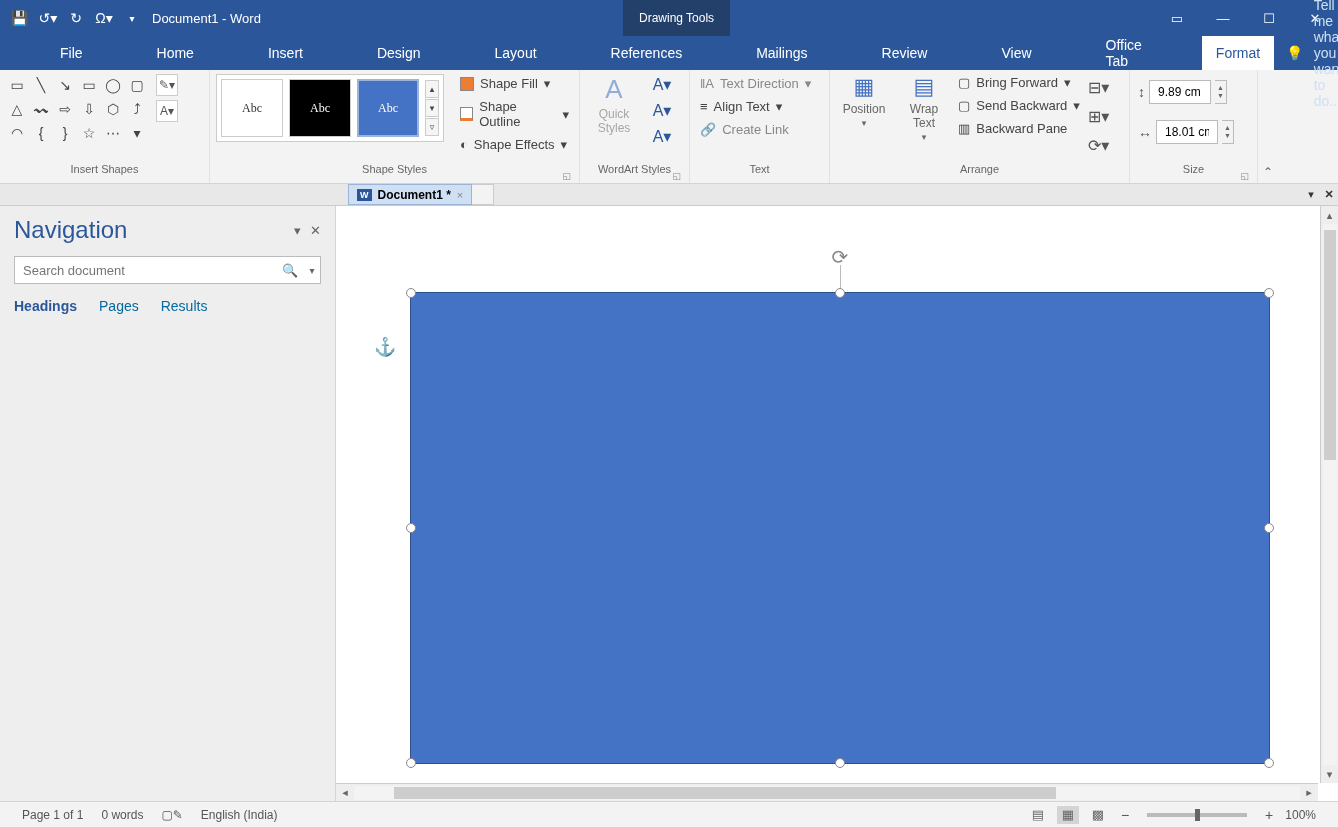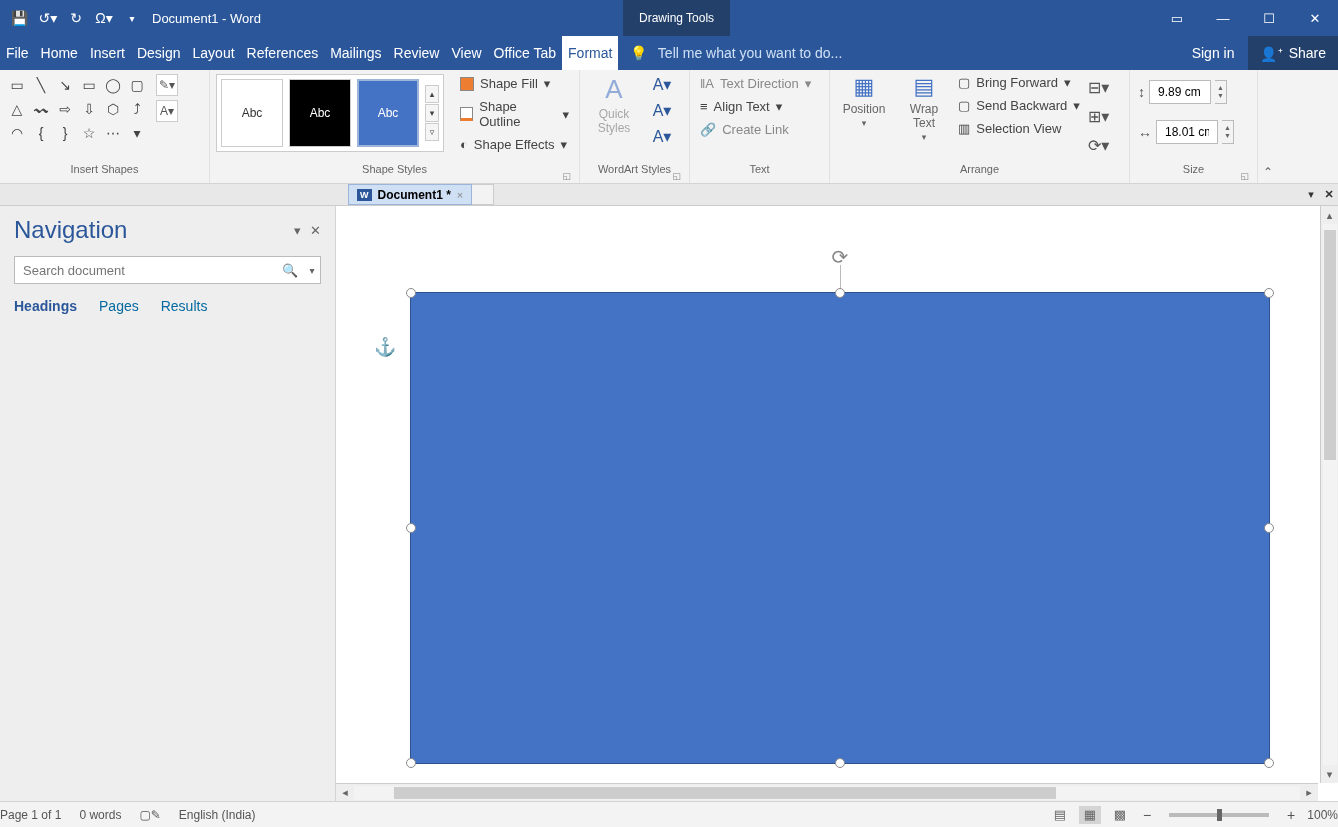--- a/index.html
+++ b/index.html
@@ -5,38 +5,38 @@
 * { margin: 0; padding: 0; box-sizing: border-box; font-family: "Segoe UI", Tahoma, sans-serif; }
 html, body { width: 1338px; height: 827px; overflow: hidden; background: #fff; }
 .titlebar { height: 36px; background: #2b579a; display: flex; align-items: center; color: #fff; font-size: 12px; }
 .qat { display: flex; align-items: center; gap: 8px; padding: 0 10px; }
 .qat span { width: 20px; height: 20px; display: inline-flex; align-items: center; justify-content: center; cursor: pointer; font-size: 14px; }
 .title-center { flex: 1; text-align: left; font-size: 13px; }
 .contextual-tab { background: #23406a; padding: 0 16px; height: 36px; display: flex; align-items: center; font-size: 12px; }
 .win-controls { display: flex; gap: 0; }
 .win-controls span { width: 46px; height: 36px; display: inline-flex; align-items: center; justify-content: center; cursor: pointer; font-size: 13px; }
 .tabstrip { height: 34px; background: #2b579a; display: flex; align-items: stretch; color: #fff; font-size: 14px; }
-.tabstrip .tab { padding: 0 6px; display: flex; align-items: center; cursor: pointer; }
+.tabstrip .tab { padding: 0 14px; display: flex; align-items: center; cursor: pointer; margin-left: 46px; }
 .tabstrip .tab.file { background: #2b579a; }
 .tabstrip .tab.active { background: #fff; color: #2b579a; }
 .tellme { flex: 1; display: flex; align-items: center; padding: 0 12px; color: #cfe0f5; gap: 10px; }
 .tellme-input { color: #cfe0f5; font-size: 14px; }
 .signin { padding: 0 14px; display: flex; align-items: center; cursor: pointer; font-size: 14px;}
 .share { background: #23406a; padding: 0 12px; display: flex; align-items: center; gap: 6px; cursor: pointer; font-size: 14px;}
 .ribbon { height: 114px; background: #f3f3f3; border-bottom: 1px solid #d4d4d4; display: flex; font-size: 12px; color: #444; }
 .group { border-right: 1px solid #e1e1e1; display: flex; flex-direction: column; padding: 4px 6px 0 6px; }
 .group-body { flex: 1; display: flex; align-items: flex-start; gap: 4px; }
 .group-label { height: 20px; text-align: center; font-size: 11px; color: #666; position: relative; }
 .group-label .dlg { position: absolute; right: 2px; bottom: 2px; font-size: 9px; color: #888; cursor: pointer; }
 .shape-grid { display: grid; grid-template-columns: repeat(6, 22px); grid-auto-rows: 22px; gap: 2px; }
 .shape-grid span { border: 1px solid transparent; display: flex; align-items: center; justify-content: center; font-size: 14px; color: #444; cursor: pointer; }
 .shape-side { display: flex; flex-direction: column; gap: 4px; margin-left: 4px; }
 .shape-side span { width: 22px; height: 22px; border: 1px solid #ccc; display: flex; align-items: center; justify-content: center; font-size: 12px; color: #555; cursor: pointer; background: #fff;}
 .style-gallery { display: flex; gap: 6px; align-items: center; background:#fff; border:1px solid #ccc; padding:4px;}
-.style-item { width: 62px; height: 68px; border: 1px solid #ccc; display: flex; align-items: center; justify-content: center; font-size: 12px; cursor: pointer; }
+.style-item { width: 62px; height: 58px; border: 1px solid #ccc; display: flex; align-items: center; justify-content: center; font-size: 12px; cursor: pointer; font-family: Liberation Serif, serif; }
 .style-item.white { background: #fff; color: #333; }
 .style-item.black { background: #000; color: #fff; }
 .style-item.blue { background: #4472c4; color: #fff; border: 2px solid #9db4d9; }
 .style-scroll { display: flex; flex-direction: column; gap: 1px; }
 .style-scroll span { width: 14px; height: 18px; border: 1px solid #ccc; background:#f5f5f5; font-size: 9px; display:flex; align-items:center; justify-content:center; cursor:pointer;}
 .vcmds { display: flex; flex-direction: column; gap: 4px; }
 .vcmd { display: flex; align-items: center; gap: 6px; cursor: pointer; padding: 2px 4px; font-size: 13px; }
 .vcmd .swatch { width: 14px; height: 14px; border: 1px solid #888; }
 .bigbtn { display: flex; flex-direction: column; align-items: center; justify-content: center; width: 56px; cursor: pointer; gap: 2px; color:#666; font-size:12px;}
 .bigbtn .ico { font-size: 26px; color: #4472c4; }
@@ -80,21 +80,21 @@
 .rot-line { position:absolute; left:50%; top:-28px; width:1px; height:28px; background:#bbb;}
 .anchor { position:absolute; left:38px; top:130px; color:#2b579a; font-size:18px;}
 .hscroll { position:absolute; left:0; right:20px; bottom:0; height:18px; background:#eee; border-top:1px solid #ccc; display:flex; align-items:center;}
 .hscroll span { width:18px; text-align:center; cursor:pointer; color:#666; font-size:11px;}
 .hscroll .track { flex:1; height:14px; background:#f3f3f3; position:relative;}
 .hscroll .thumb { position:absolute; left:40px; width:70%; top:1px; bottom:1px; background:#cdcdcd;}
 .vscroll { position:absolute; right:0; top:0; bottom:18px; width:18px; background:#eee; border-left:1px solid #ccc; display:flex; flex-direction:column; align-items:center;}
 .vscroll span { height:18px; display:flex; align-items:center; justify-content:center; cursor:pointer; color:#666; font-size:11px;}
 .vscroll .track { flex:1; width:14px; background:#f3f3f3; position:relative;}
 .vscroll .thumb { position:absolute; top:6px; height:230px; left:1px; right:1px; background:#cdcdcd;}
-.statusbar { height:26px; background:#f3f3f3; border-top:1px solid #d4d4d4; display:flex; align-items:center; font-size:12px; color:#555; padding:0 0;}
+.statusbar { height:26px; background:#f3f3f3; border-top:1px solid #d4d4d4; display:flex; align-items:center; font-size:12px; color:#555; padding:0 22px;}
 .statusbar .seg { margin-right:18px; cursor:pointer;}
 .statusbar .right { margin-left:auto; display:flex; align-items:center; gap:8px;}
 .view-btn { width:22px; height:18px; display:inline-flex; align-items:center; justify-content:center; cursor:pointer; font-size:13px; color:#666;}
 .view-btn.active { background:#d4d4d4; }
 .zoom-slider { width:100px; height:4px; background:#bbb; position:relative; margin:0 6px;}
 .zoom-slider .knob { position:absolute; left:48px; top:-4px; width:5px; height:12px; background:#666;}
 .zoom-btn { cursor:pointer; font-size:14px; color:#555; padding:0 4px;}
 </style>
 </head>
 <body>
@@ -235,21 +235,21 @@
         <span class="ico" style="font-size:22px;">▤</span>
         <span style="white-space:pre-line; text-align:center;">Wrap
 Text</span>
           <span style="font-size:9px;">▾</span>
       </div>
       <div class="arrange-col">
         <div class="vcmd"><span>▢</span><span>Bring Forward</span> ▾</div>
         <div class="vcmd"><span>▢</span><span>Send Backward</span> ▾</div>
         <div class="vcmd">
             <span>▥</span>
-            <span>Selection View</span>
+            <span>Backward Pane</span>
           </div>
       </div>
       <div class="arrange-icons">
         <span>⊟▾</span>
         <span>⊞▾</span>
         <span>⟳▾</span>
       </div>
     </div>
     <div class="group-label">Arrange</div>
   </div>

